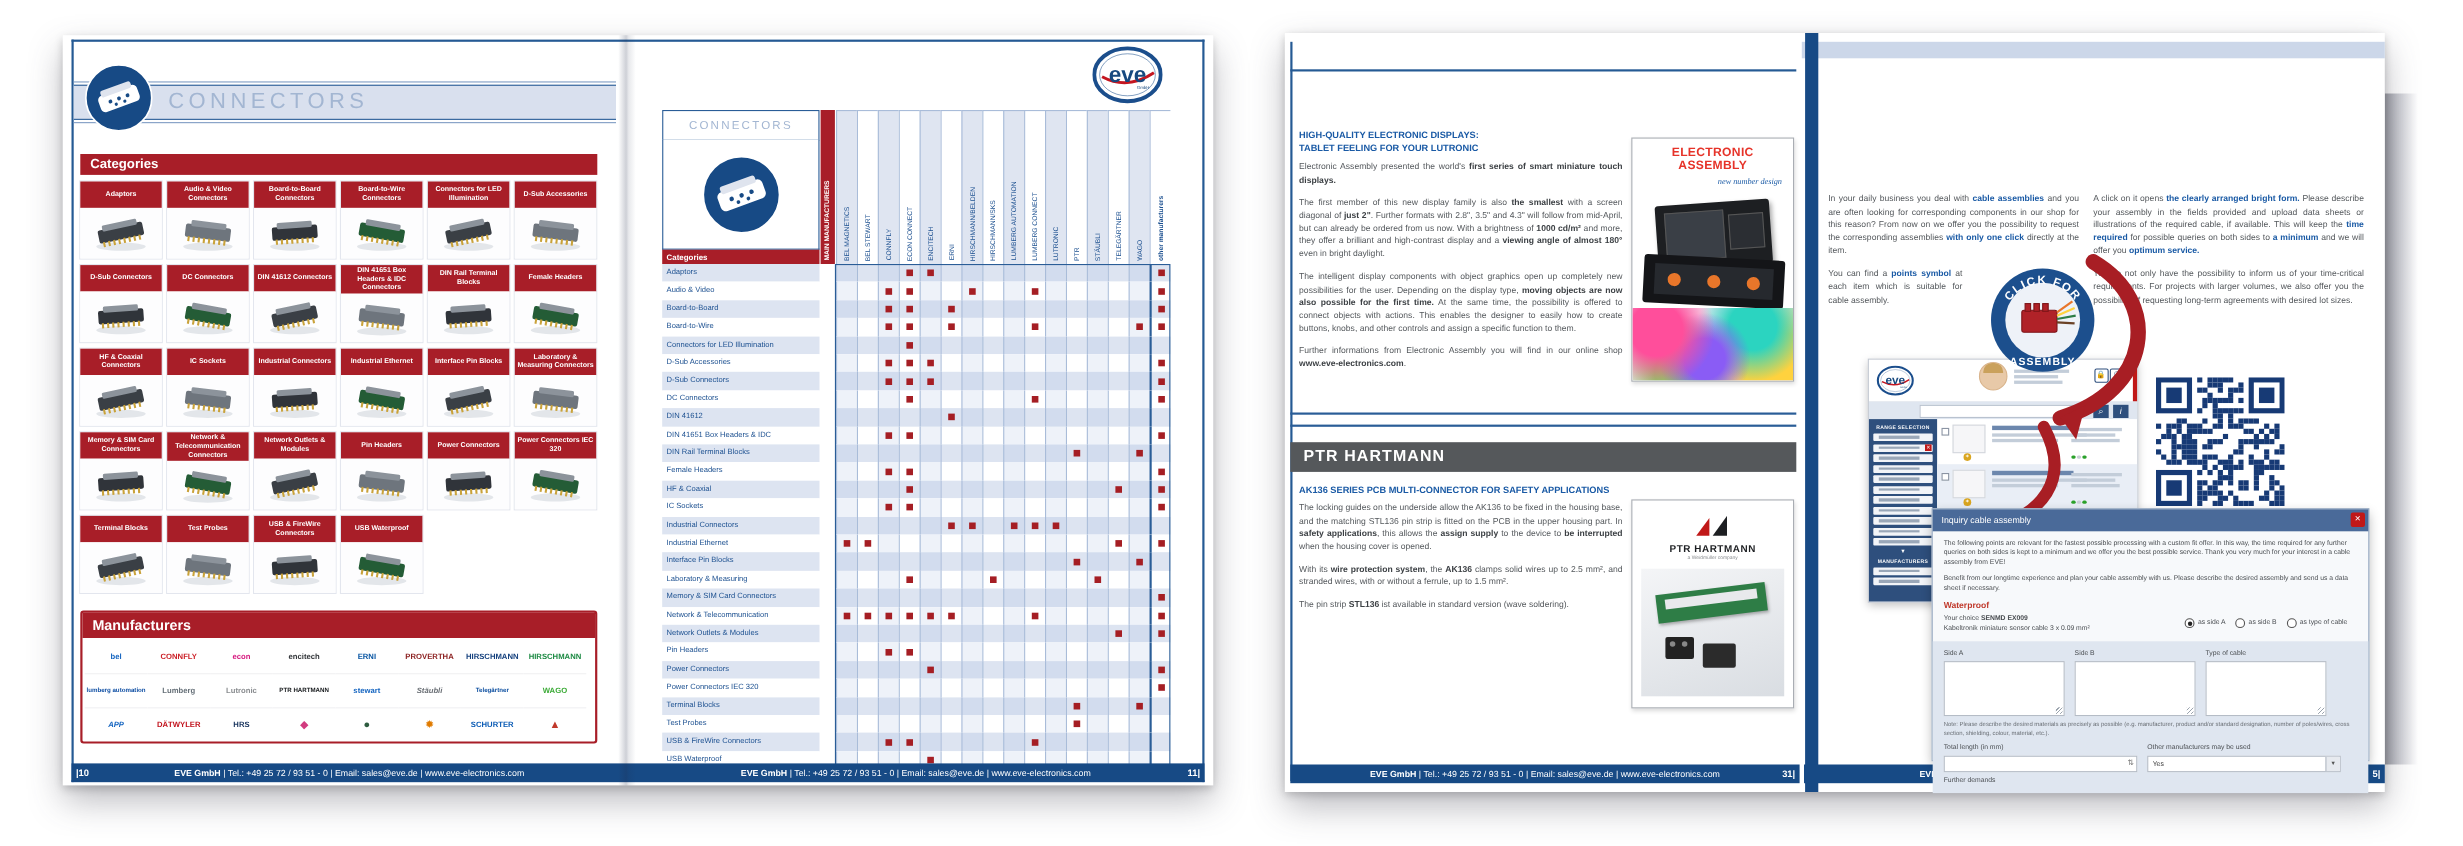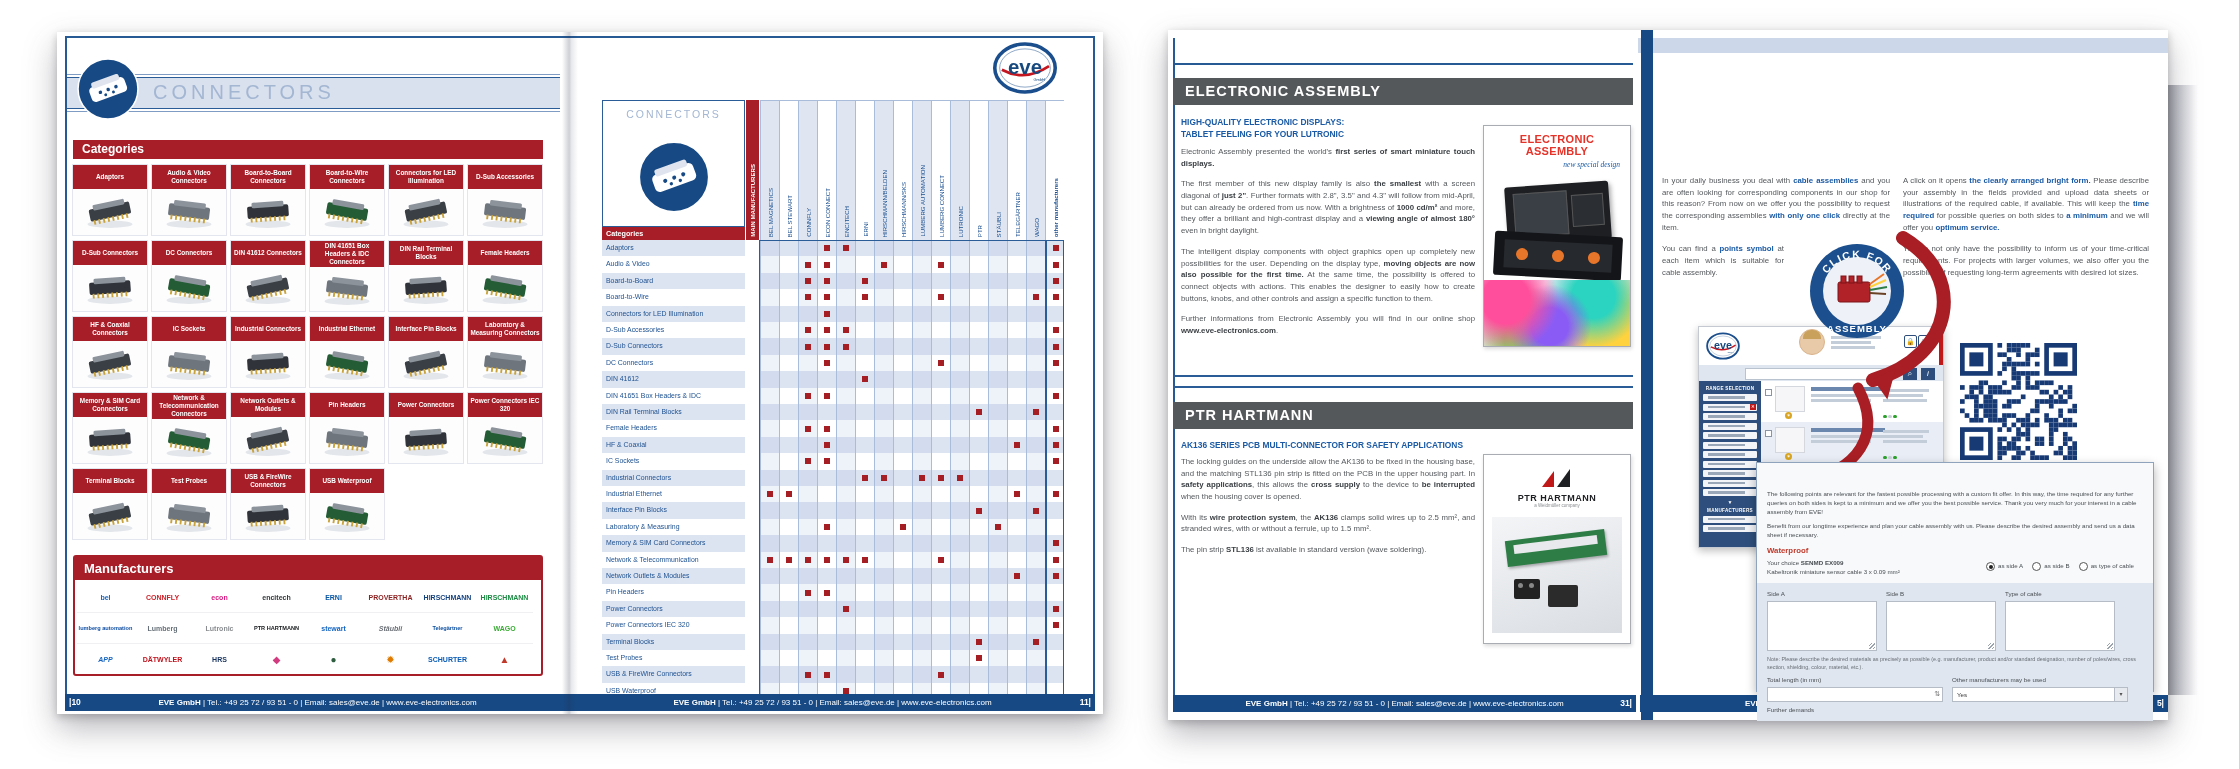--- a/index.html
+++ b/index.html
@@ -1551,37 +1551,36 @@
     </div>
   </div>
   <div class="fold" style="left:505px;"></div>
 </div>
 
 <div class="spread" id="s2">
   <div id="curl"></div>
   <div id="p31">
     <div class="abs" style="left:5px;top:8px;width:2px;bottom:10px;background:#255a94;"></div>
     <div class="abs" style="left:5px;top:33px;width:460px;height:2px;background:#255a94;"></div>
-    <div class="grayhdr" style="top:48px;">ELECTRONIC ASSEMBLY</div>
     <div class="bluesub" style="top:87px;">
       <span>HIGH-QUALITY ELECTRONIC DISPLAYS:</span><br>
       <span>TABLET FEELING FOR YOUR LUTRONIC</span>
     </div>
     <div class="bodycol" id="paras1" style="top:116px;">
         <p>Electronic Assembly presented the world's <b>first series of smart miniature touch displays.</b></p>
         <p>The first member of this new display family is also <b>the smallest</b> with a screen diagonal of <b>just 2"</b>. Further formats with 2.8", 3.5" and 4.3" will follow from mid-April, but can already be ordered from us now. With a brightness of <b>1000 cd/m²</b> and more, they offer a brilliant and high-contrast display and a <b>viewing angle of almost 180°</b> even in bright daylight.</p>
         <p>The intelligent display components with object graphics open up completely new possibilities for the user. Depending on the display type, <b>moving objects are now also possible for the first time.</b> At the same time, the possibility is offered to connect objects with actions. This enables the designer to easily how to create buttons, knobs, and other controls and assign a specific function to them.</p>
         <p>Further informations from Electronic Assembly you will find in our online shop <b>www.eve-electronics.com</b>.</p>
       </div>
     <div class="adbox" id="ad1" style="top:95px;height:222px;">
       <div style="text-align:center;padding-top:8px;color:#e63329;font-weight:bold;font-size:11px;line-height:1.05;letter-spacing:.3px;">
         <span>ELECTRONIC</span><br>
         <span>ASSEMBLY</span>
       </div>
-      <div style="text-align:right;padding:3px 10px 0 0;color:#1a5aa5;font-size:7.5px;font-style:italic;font-family:'Liberation Serif',serif;">new special design</div>
+      <div style="text-align:right;padding:3px 10px 0 0;color:#1a5aa5;font-size:7.5px;font-style:italic;font-family:'Liberation Serif',serif;">new number design</div>
       <div class="abs" style="left:22px;top:58px;width:104px;height:58px;background:#1d1f22;border-radius:3px;transform:rotate(-4deg);box-shadow:2px 3px 5px rgba(0,0,0,.35);">
         <div class="abs" style="left:8px;top:7px;width:52px;height:42px;background:#3a3f46;border:1px solid #555;"></div>
         <div class="abs" style="left:66px;top:12px;width:30px;height:30px;background:#2b2e33;border:1px solid #555;"></div>
       </div>
       <div class="abs" style="left:10px;top:108px;width:128px;height:44px;background:#141518;border-radius:3px;transform:rotate(3deg);">
         <div class="abs" style="left:10px;top:8px;width:108px;height:28px;background:#26292e;display:flex;align-items:center;justify-content:space-around;">
           <div style="width:12px;height:12px;border-radius:50%;background:#e8762a;"></div>
             <div style="width:12px;height:12px;border-radius:50%;background:#e8762a;"></div>
             <div style="width:12px;height:12px;border-radius:50%;background:#e8762a;"></div>
         </div>
@@ -1591,21 +1590,21 @@
         radial-gradient(circle at 45% 70%,#8a5cf5 0 20%,transparent 45%),
         radial-gradient(circle at 75% 25%,#2bd4c0 0 18%,transparent 42%),
         radial-gradient(circle at 90% 80%,#ffd23e 0 22%,transparent 48%),
         radial-gradient(circle at 30% 90%,#7dd85c 0 20%,transparent 45%),#f3e9f5;"></div>
     </div>
     <div class="divline" style="top:345px;"></div>
     <div class="divline" style="top:356px;"></div>
     <div class="grayhdr" style="top:372px;">PTR HARTMANN</div>
     <div class="bluesub" style="top:410px;width:440px;">AK136 SERIES PCB MULTI-CONNECTOR FOR SAFETY APPLICATIONS</div>
     <div class="bodycol" id="paras2" style="top:426px;">
-        <p>The locking guides on the underside allow the AK136 to be fixed in the housing base, and the matching STL136 pin strip is fitted on the PCB in the upper housing part. In <b>safety applications</b>, this allows the <b>cross supply</b> to the device to <b>be interrupted</b> when the housing cover is opened.</p>
+        <p>The locking guides on the underside allow the AK136 to be fixed in the housing base, and the matching STL136 pin strip is fitted on the PCB in the upper housing part. In <b>safety applications</b>, this allows the <b>assign supply</b> to the device to <b>be interrupted</b> when the housing cover is opened.</p>
         <p>With its <b>wire protection system</b>, the <b>AK136</b> clamps solid wires up to 2.5 mm², and stranded wires, with or without a ferrule, up to 1.5 mm².</p>
         <p>The pin strip <b>STL136</b> ist available in standard version (wave soldering).</p>
       </div>
     <div class="adbox" id="ad2" style="top:424px;height:190px;">
       <div style="text-align:center;padding-top:14px;">
         <svg width="34" height="20" viewBox="0 0 34 20">
             <polygon points="2,18 14,2 14,18" fill="#c01818"></polygon>
             <polygon points="17,18 30,0 30,18" fill="#1d1f22"></polygon>
           </svg>
       </div>
@@ -2029,20 +2028,24 @@
     <rect x="9.36" y="9.36" width="14.04" height="14.04" fill="#173a75"></rect>
         <rect x="84.24" y="0" width="32.76" height="32.76" fill="#173a75"></rect>
     <rect x="88.91999999999999" y="4.68" width="23.4" height="23.4" fill="#fff"></rect>
     <rect x="93.6" y="9.36" width="14.04" height="14.04" fill="#173a75"></rect>
         <rect x="0" y="84.24" width="32.76" height="32.76" fill="#173a75"></rect>
     <rect x="4.68" y="88.91999999999999" width="23.4" height="23.4" fill="#fff"></rect>
     <rect x="9.36" y="93.6" width="14.04" height="14.04" fill="#173a75"></rect>
       </svg>
 
     <div id="modal">
+      <div id="modal-title">
+        <span>Inquiry cable assembly</span>
+        <span id="modal-x">✕</span>
+      </div>
       <div id="modal-body">
         <p id="m-p1">The following points are relevant for the fastest possible processing with a custom fit offer. In this way, the time required for any further queries on both sides is kept to a minimum and we offer you the best possible service. Thank you very much for your interest in a cable assembly from EVE!</p>
         <p id="m-p2">Benefit from our longtime experience and plan your cable assembly with us. Please describe the desired assembly and send us a data sheet if necessary.</p>
         <div id="m-desc">Waterproof</div>
         <div style="display:flex;justify-content:space-between;">
           <div>
             <div id="m-choice1">Your choice <b>SENMD EX009</b></div>
             <div id="m-choice2">Kabeltronik miniature sensor cable 3 x 0.09 mm²</div>
           </div>
           <div id="m-radios" style="padding-top:3px;white-space:nowrap;"><div class="radio">

